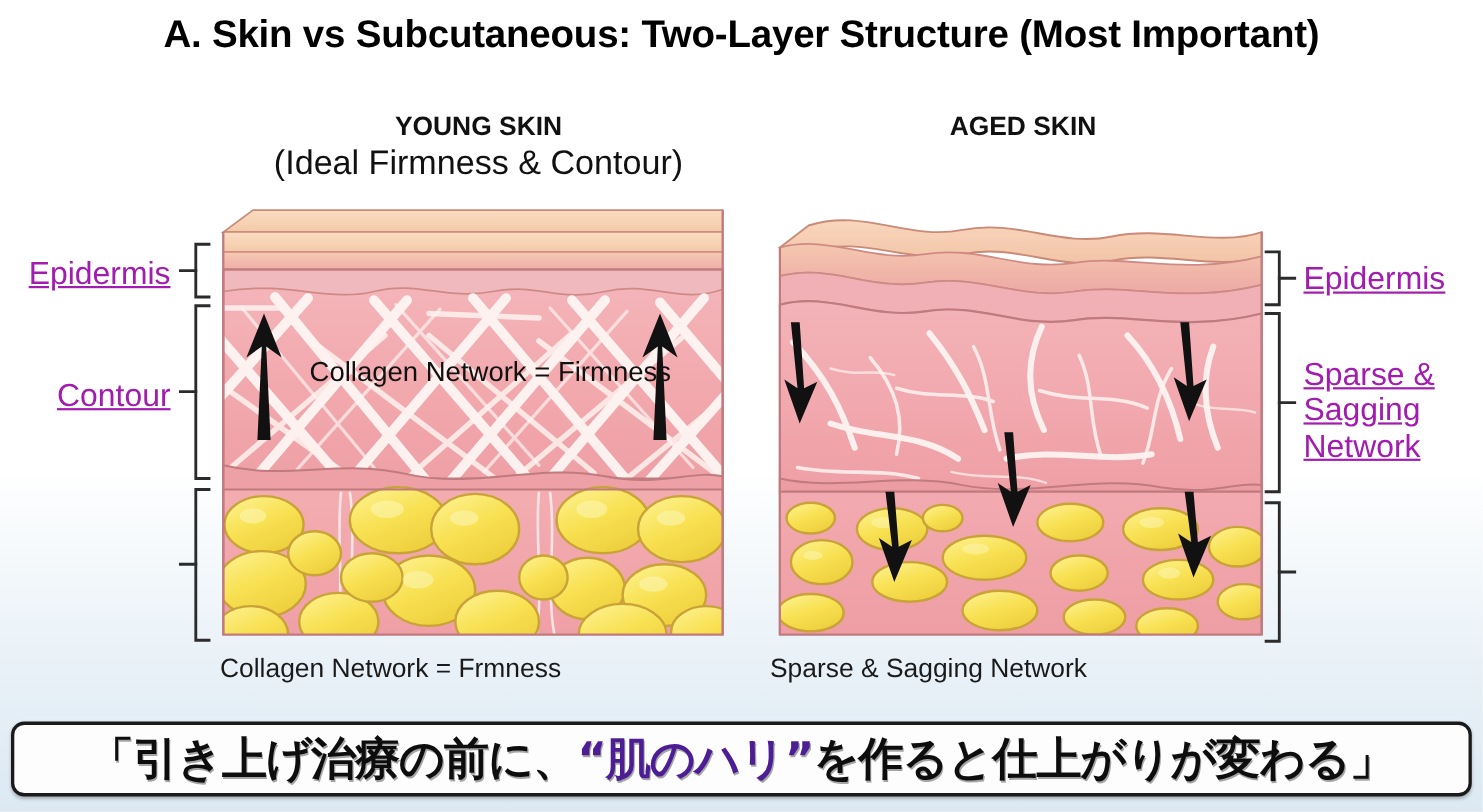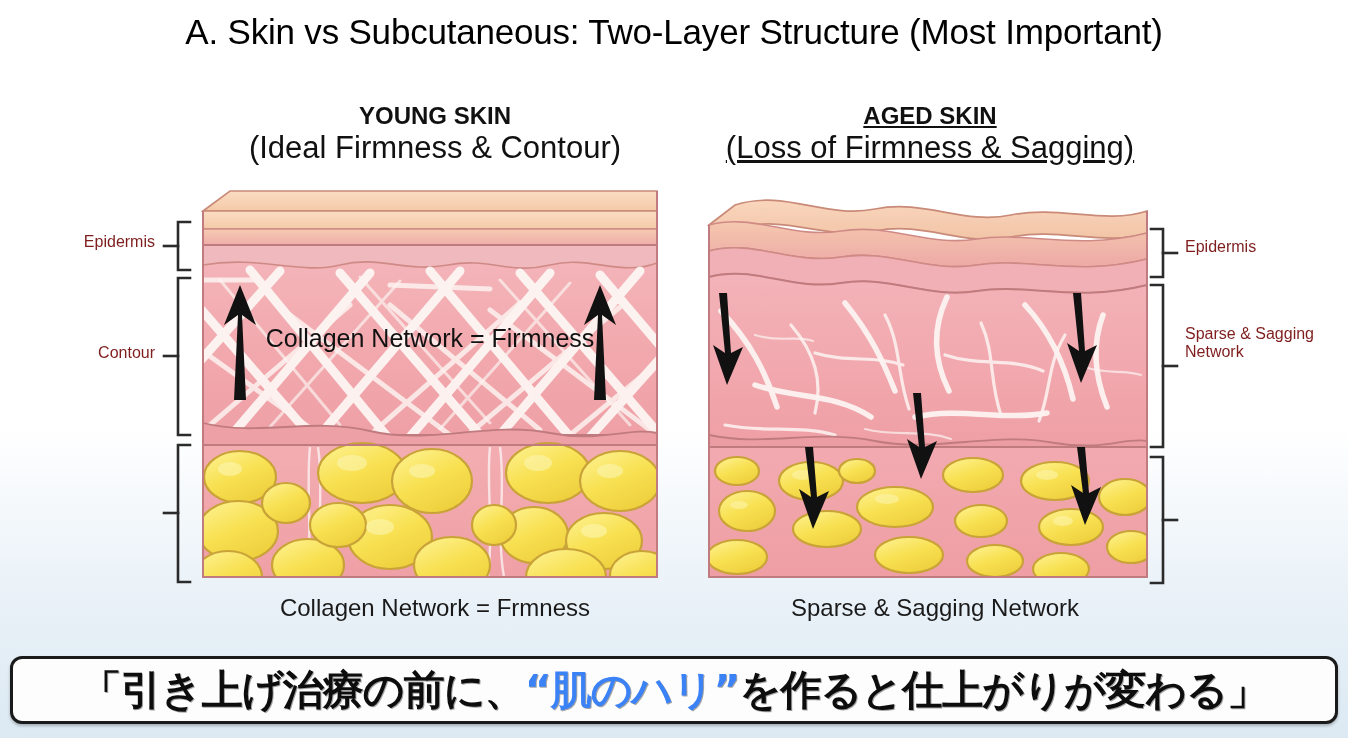--- a/index.html
+++ b/index.html
@@ -7,51 +7,51 @@
     width:1348px;height:738px;overflow:hidden;
     font-family:"Liberation Sans","DejaVu Sans",sans-serif;
     background:linear-gradient(to bottom,#ffffff 0%,#ffffff 58%,#eaf2f8 80%,#dce9f3 100%);
     position:relative;
   }
   .stage{position:absolute;inset:0;}
 
   
   #title{
     position:absolute;left:0;top:12px;width:1348px;
-    text-align:center;font-size:35px;font-weight:normal;color:#000;
+    text-align:center;font-size:35px;font-weight:bold;color:#000;
     letter-spacing:-0.2px;white-space:nowrap;
   }
 
   
   .colhead{position:absolute;text-align:center;color:#111;}
   .colhead .h1{font-size:24px;font-weight:bold;line-height:1.12;}
   .colhead .h2{font-size:31px;font-weight:normal;line-height:1.15;}
   #head-young{left:210px;top:103px;width:450px;}
-  #head-aged{left:700px;top:103px;width:460px;text-decoration:underline;}
-
-  
-  .sidelbl{position:absolute;font-size:16px;color:#7f1d1d;line-height:1.12;}
+  #head-aged{left:700px;top:103px;width:460px;}
+
+  
+  .sidelbl{position:absolute;font-size:29px;color:#a21caf;line-height:1.12;text-decoration:underline;}
   .sidelbl.r{text-align:left;}
   .sidelbl.l{text-align:right;}
   #lbl-epidermis-l{left:0;top:233px;width:155px;}
   #lbl-dermis-l{left:0;top:344px;width:155px;}
   #lbl-subcut-l{left:0;top:498px;width:155px;}
   #lbl-epidermis-r{left:1185px;top:238px;width:160px;}
   #lbl-sparse-r{left:1185px;top:325px;width:163px;}
   #lbl-drooping-r{left:1185px;top:478px;width:163px;}
 
   
-  .caption{position:absolute;font-size:24px;color:#1a1a1a;text-align:center;}
+  .caption{position:absolute;font-size:24px;color:#1a1a1a;}
   #cap-young{left:200px;top:594px;width:470px;}
   #cap-aged{left:700px;top:594px;width:470px;}
 
   
   #collagen-note{
     position:absolute;left:250px;top:324px;width:360px;
-    font-size:25px;color:#111;text-align:center;white-space:nowrap;
+    font-size:25px;color:#111;text-align:right;white-space:nowrap;
   }
 
   
   #banner{
     position:absolute;left:10px;top:656px;width:1328px;height:68px;
     box-sizing:border-box;
     background:#fdfdfd;border:3px solid #1a1a1a;border-radius:12px;
     display:flex;align-items:center;justify-content:center;
     box-shadow:0 2px 3px rgba(0,0,0,.25);
   }
@@ -77,21 +77,20 @@
 
   <div id="title">A. Skin vs Subcutaneous: Two-Layer Structure (Most Important)</div>
 
   <div class="colhead" id="head-young">
     <div class="h1">YOUNG SKIN</div>
     <div class="h2">(Ideal Firmness &amp; Contour)</div>
   </div>
 
   <div class="colhead" id="head-aged">
     <div class="h1">AGED SKIN</div>
-    <div class="h2">(Loss of Firmness &amp; Sagging)</div>
   </div>
 
   <svg id="brackets-left" width="46" height="400" viewBox="0 0 46 400">
     <g stroke="#2b2b2b" stroke-width="2.6" fill="none" stroke-linecap="square">
 
       <path d="M40 37 H28 V85 H40"></path>
       <path d="M28 61 H14"></path>
 
       <path d="M40 93 H28 V250 H40"></path>
       <path d="M28 171 H14"></path>
@@ -350,17 +349,17 @@
   </svg>
 
   <div class="sidelbl r" id="lbl-epidermis-r">Epidermis</div>
   <div class="sidelbl r" id="lbl-sparse-r">Sparse &amp; Sagging Network</div>
 
   <div class="caption" id="cap-young">Collagen Network = Frmness</div>
   <div class="caption" id="cap-aged">Sparse &amp; Sagging Network</div>
 
   <div id="banner">
     <div id="banner-text">
-      <span>「引き上げ治療の前に、</span><span class="hl" style="color: #3b82f6;">“肌のハリ”</span><span>を作ると仕上がりが変わる」</span>
+      <span>「引き上げ治療の前に、</span><span class="hl" style="color: #4c1d95;">“肌のハリ”</span><span>を作ると仕上がりが変わる」</span>
     </div>
   </div>
 
 </div>
 
 </body></html>

